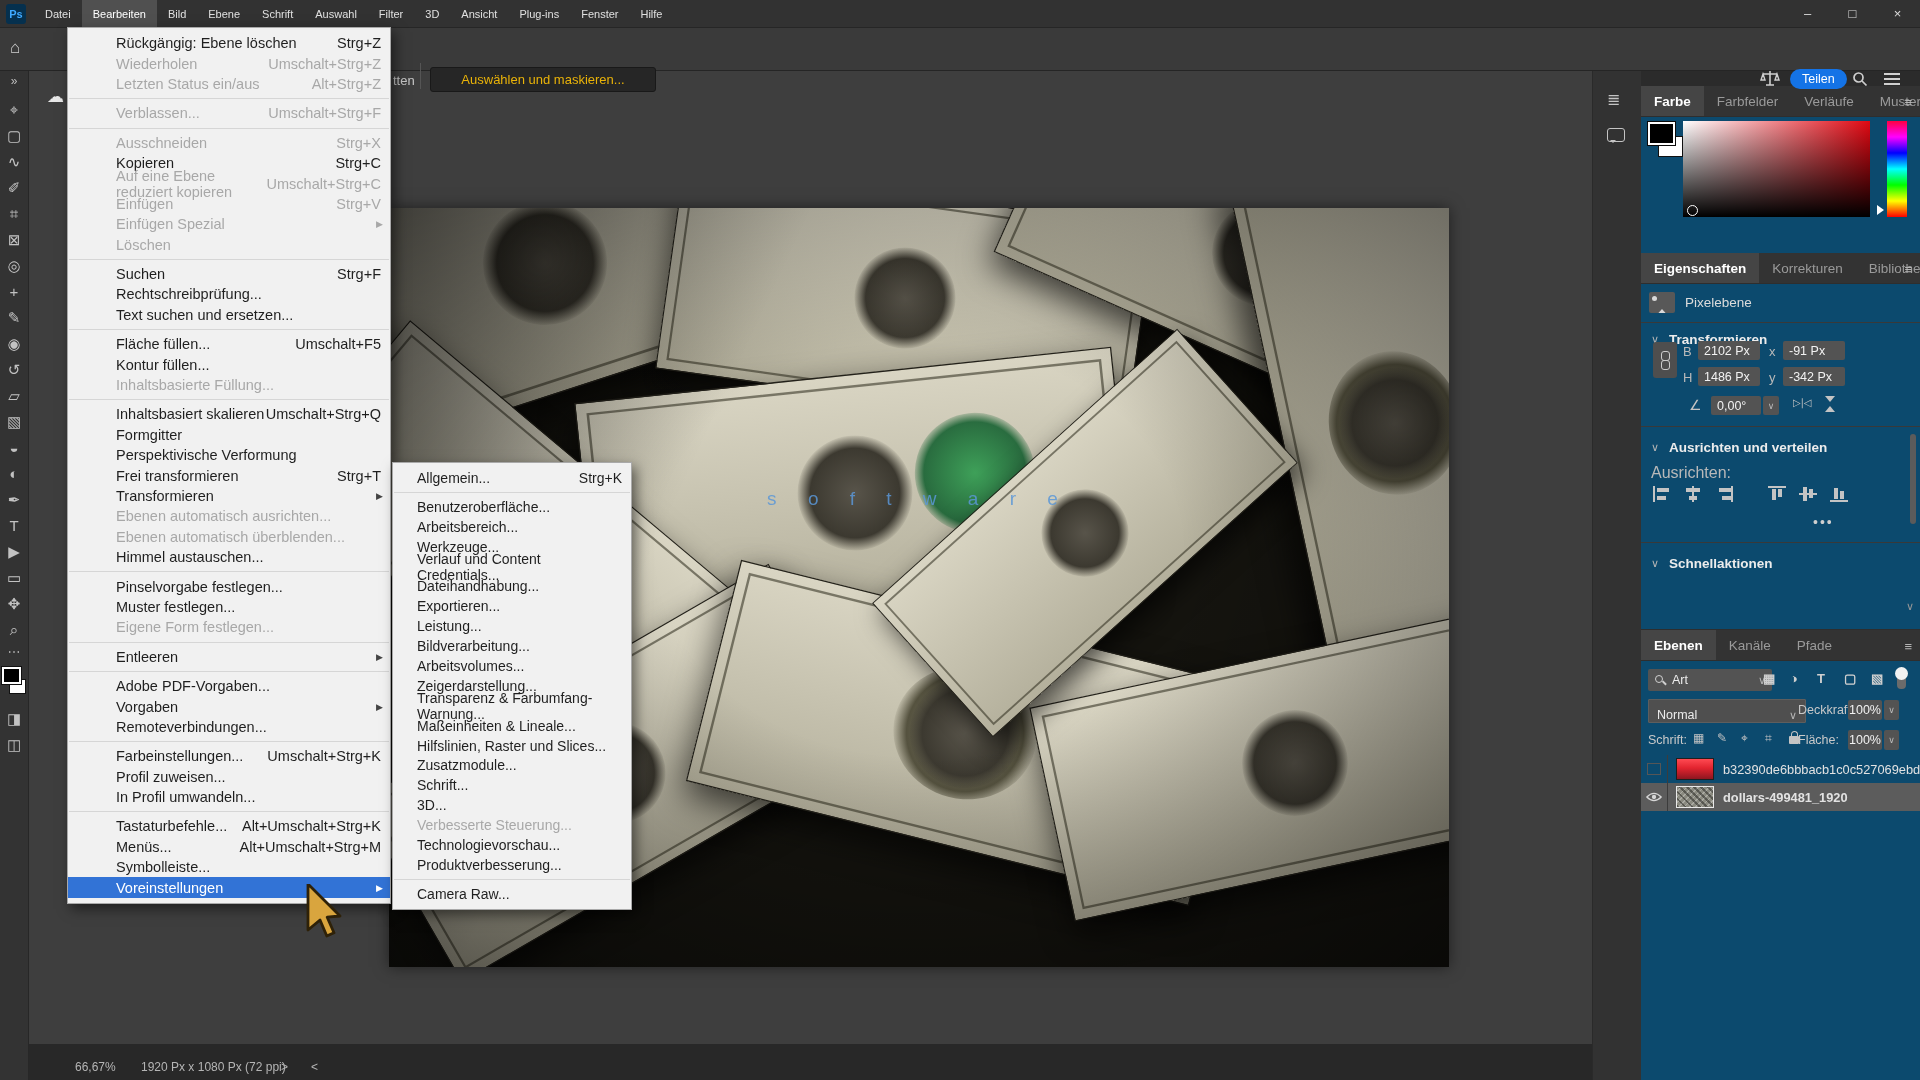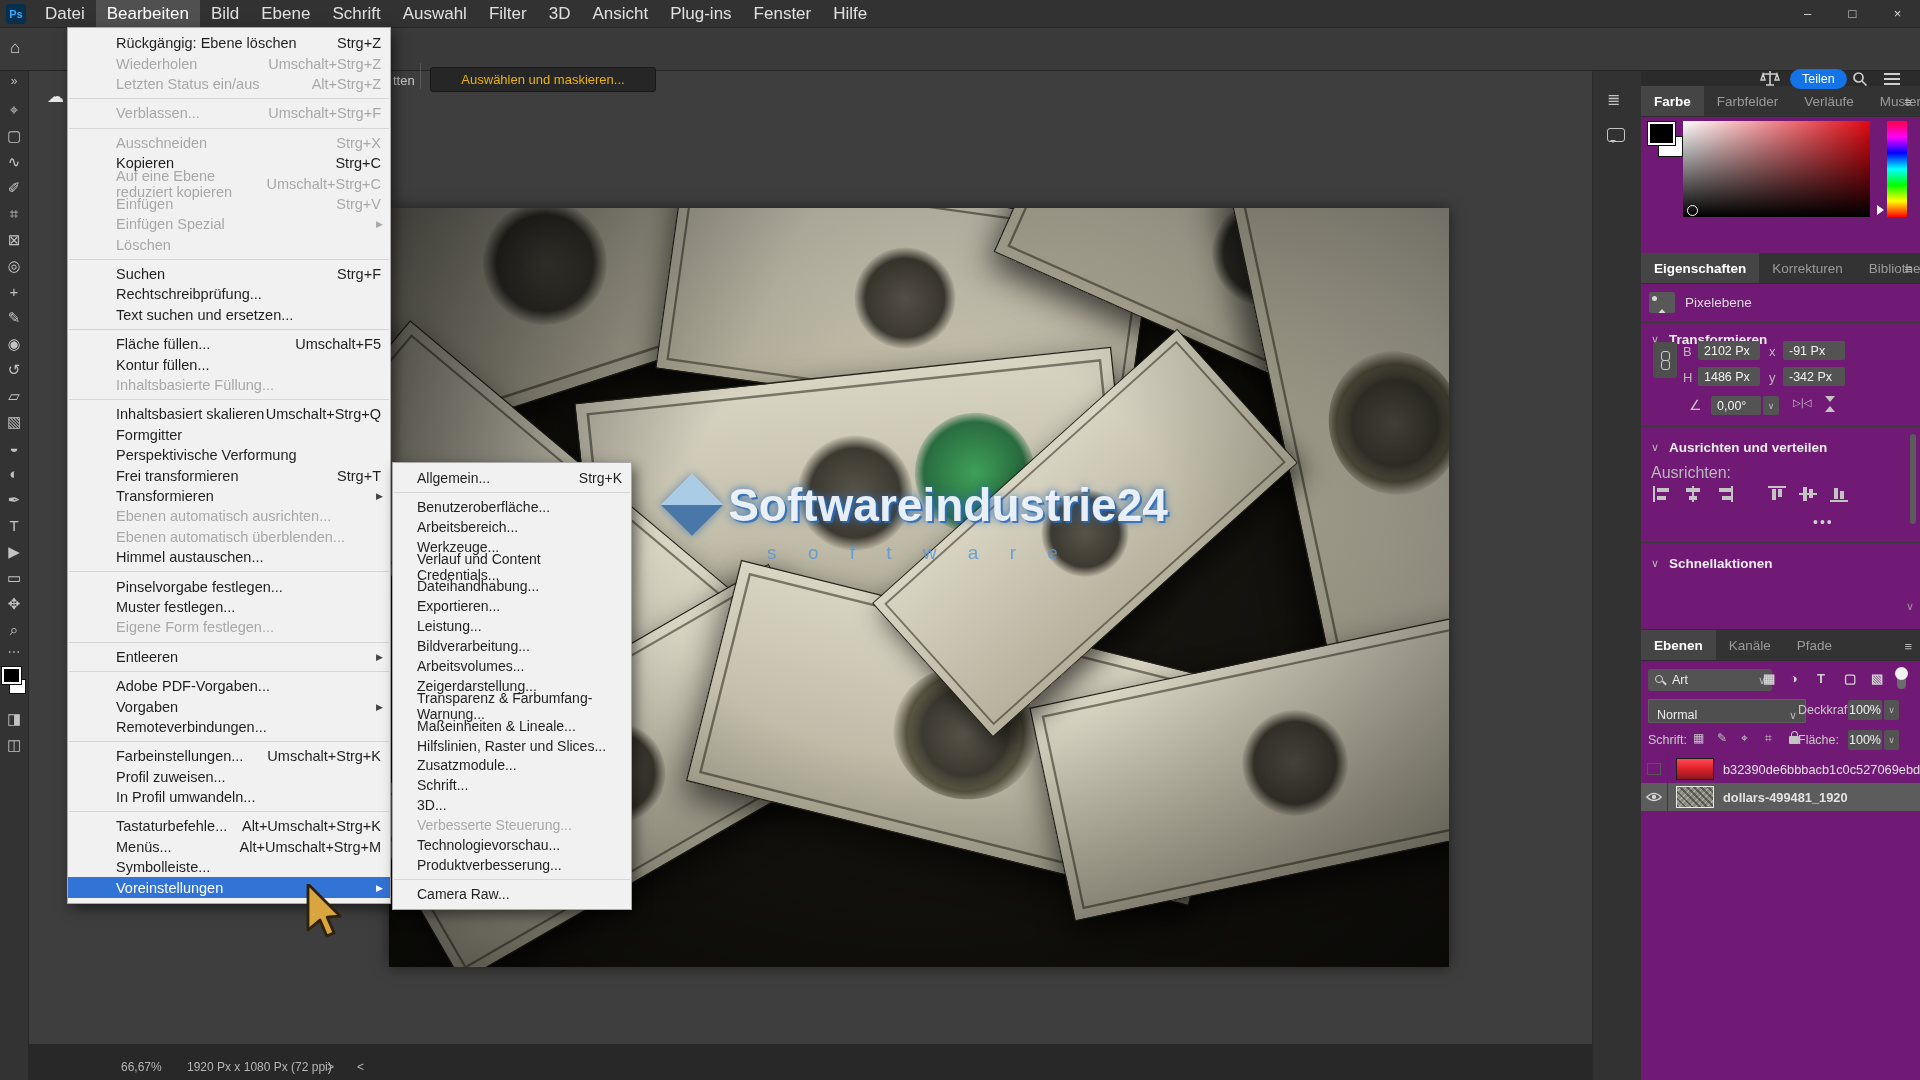--- a/index.html
+++ b/index.html
@@ -4,21 +4,21 @@
 <style>
   html,body{margin:0;padding:0;background:#222;}
   #app{position:relative;width:1920px;height:1080px;overflow:hidden;
        font-family:"Liberation Sans",sans-serif;background:#3e3e3e;
        -webkit-font-smoothing:antialiased;}
   
   #menubar{position:absolute;left:0;top:0;width:1920px;height:27px;background:#323232;
            display:flex;align-items:center;z-index:40;border-bottom:1px solid #262626;}
   #ps-logo{width:20px;height:20px;margin:0 8px 0 6px;border-radius:3px;background:#05304e;
            color:#3fa9ff;font-weight:bold;font-size:11px;display:flex;align-items:center;justify-content:center;}
-  .mb-item{height:27px;display:flex;align-items:center;padding:0 11px;color:#e0e0e0;font-size:17px;}
+  .mb-item{height:27px;display:flex;align-items:center;padding:0 11px;color:#e0e0e0;font-size:11px;}
   .mb-item.active{background:#505050;color:#fff;}
   #win-controls{margin-left:auto;display:flex;}
   .wc{width:45px;height:27px;display:flex;align-items:center;justify-content:center;color:#dcdcdc;font-size:13px;}
   
   #optionsbar{position:absolute;left:0;top:27px;width:1920px;height:43px;background:#3a3a3a;
               border-bottom:1px solid #252525;z-index:10;}
   #home-icon{position:absolute;left:10px;top:11px;color:#cfcfcf;font-size:17px;}
   #partial-text{position:absolute;left:393px;top:46px;color:#c8c8c8;font-size:13px;}
   .ob-divider{position:absolute;left:420px;top:36px;width:1px;height:26px;background:#555;}
   #select-mask-btn{position:absolute;left:430px;top:40px;width:224px;height:23px;background:#262626;
@@ -63,41 +63,41 @@
         align-items:center;pointer-events:none;}
   #wm-row{display:flex;align-items:center;gap:14px;}
   #wm-logo{width:44px;height:44px;transform:rotate(45deg);
         background:linear-gradient(135deg,#a9cdec 50%,#3f72a8 50%);
         box-shadow:0 0 10px rgba(63,114,168,.8);opacity:.92;}
   #wm-title{font-size:46px;font-weight:bold;color:rgba(245,249,253,.93);
         text-shadow:0 0 8px #2d6db5,2px 2px 0 rgba(45,109,181,.85);}
   #wm-sub{margin-top:10px;font-size:19px;letter-spacing:13px;color:rgba(90,150,215,.85);}
   
   #statusbar{position:absolute;left:29px;top:1044px;width:1563px;height:36px;background:#282828;}
-  #statusbar .st{position:absolute;top:16px;color:#b5b5b5;font-size:12px;white-space:nowrap;margin-left:46px;}
+  #statusbar .st{position:absolute;top:16px;color:#b5b5b5;font-size:12px;white-space:nowrap;}
   #st-zoom{left:46px;}
   #st-info{left:112px;}
   #st-arrow1{left:252px;color:#8a8a8a;}
   #st-arrow2{left:282px;color:#8a8a8a;}
   
   #dockstrip{position:absolute;left:1592px;top:70px;width:49px;height:1010px;background:#323232;
              border-left:1px solid #2a2a2a;}
   #strip-icon1{position:absolute;left:14px;top:20px;color:#c4c4c4;font-size:16px;}
   .bubble{position:absolute;left:14px;top:58px;width:16px;height:12px;border:1.5px solid #c4c4c4;border-radius:3px;}
   .bubble::after{content:"";position:absolute;left:2px;bottom:-5px;width:0;height:0;
         border:3px solid transparent;border-top-color:#c4c4c4;}
   
   #rightdock{position:absolute;left:1641px;top:70px;width:279px;height:816px;background:#454545;}
   .dock-gap{height:16px;background:#2b2b2b;}
   .tabstrip{height:30px;background:#333;display:flex;align-items:stretch;position:relative;
             border-bottom:1px solid #2e2e2e;}
   .tab{display:flex;align-items:center;padding:0 13px;font-size:13.5px;color:#9a9a9a;}
   .tab.active{background:#454545;color:#fff;font-weight:bold;}
   .panel-menu-icon{position:absolute;right:8px;top:9px;color:#b5b5b5;font-size:13px;}
-  .panelbody{position:relative;background:#701a75;padding-left:16px;}
+  .panelbody{position:relative;background:#0c4a6e;padding-left:16px;}
   
   #color-body{height:136px;}
   #cp-bg{position:absolute;left:17px;top:19px;width:23px;height:19px;background:#fff;border:1px solid #111;}
   #cp-fg{position:absolute;left:7px;top:5px;width:23px;height:19px;background:#000;
          border:2px solid #fff;outline:1px solid #0a0a0a;}
   #cp-field{position:absolute;left:42px;top:4px;width:187px;height:96px;
          background:linear-gradient(to bottom,rgba(0,0,0,0) 0%,#000 100%),
                     linear-gradient(to right,#fff 0%,#e00812 100%);}
   #cp-marker{position:absolute;left:46px;top:88px;width:9px;height:9px;border:1.5px solid #fff;
          border-radius:50%;}
@@ -307,24 +307,20 @@
           </div>
           <div class="bill" style="left: 10px; top: 470px; transform: rotate(-30deg) scale(1.1);"></div>
           <div class="bill" style="left: 360px; top: 430px; transform: rotate(14deg) scale(1.2);">
             <span class="oval"></span>
           </div>
           <div class="bill" style="left: 690px; top: 460px; transform: rotate(-12deg) scale(1.15);"></div>
           <div class="bill" style="left: 480px; top: 230px; transform: rotate(-42deg) scale(0.95);"></div>
         </div>
       <div id="vignette"></div>
       <div id="watermark">
-        <div id="wm-row">
-          <div id="wm-logo"></div>
-          <div id="wm-title">Softwareindustrie24</div>
-        </div>
         <div id="wm-sub">s o f t w a r e</div>
       </div>
     </div>
   </div>
 
   <div id="statusbar">
     <span class="st" id="st-zoom">66,67%</span>
     <span class="st" id="st-info">1920 Px x 1080 Px (72 ppi)</span>
     <span class="st" id="st-arrow1">&gt;</span>
     <span class="st" id="st-arrow2">&lt;</span>

